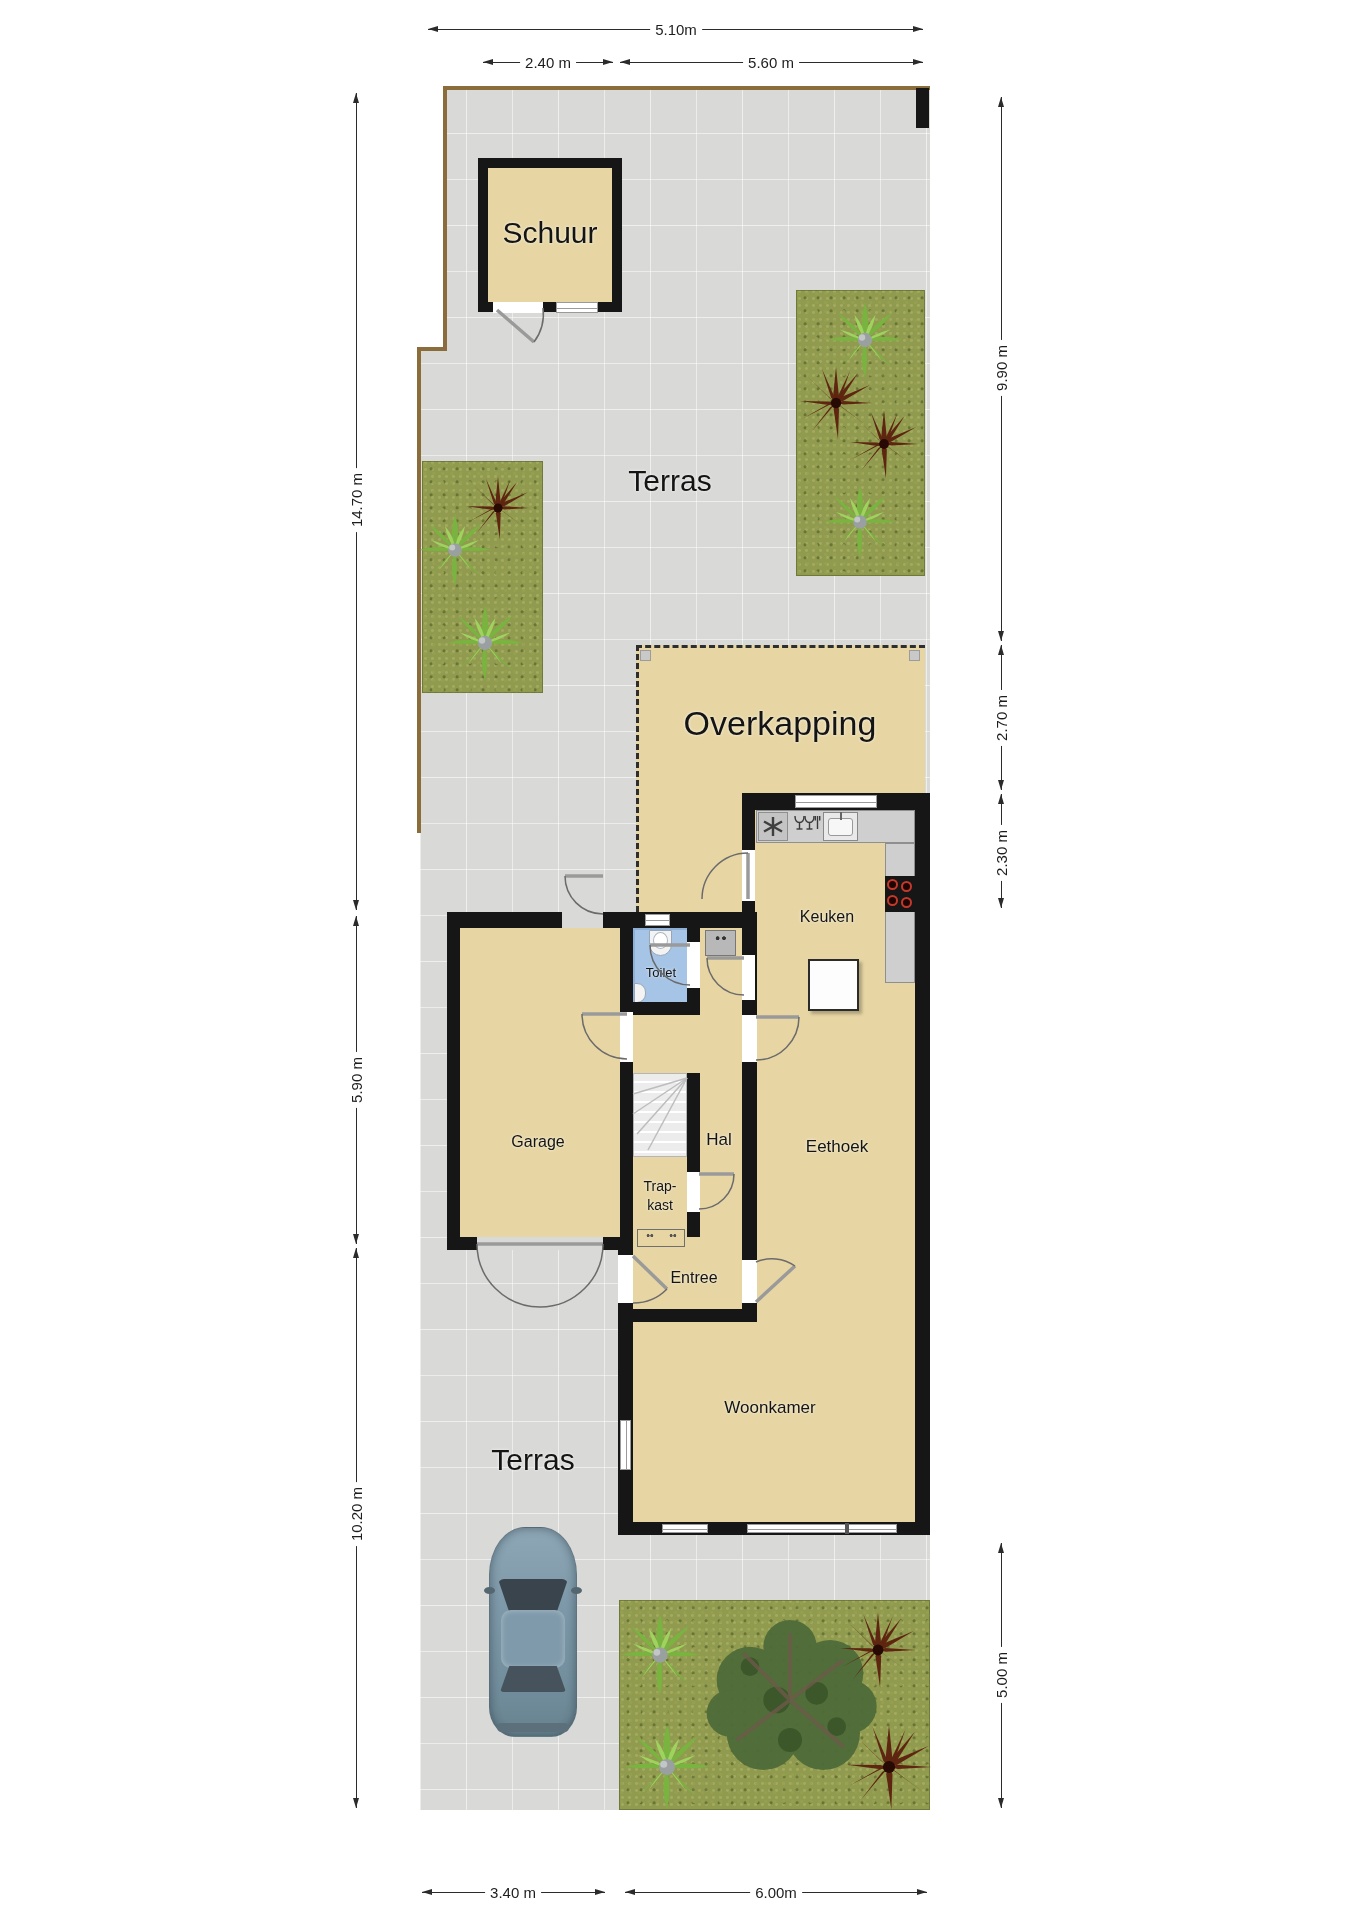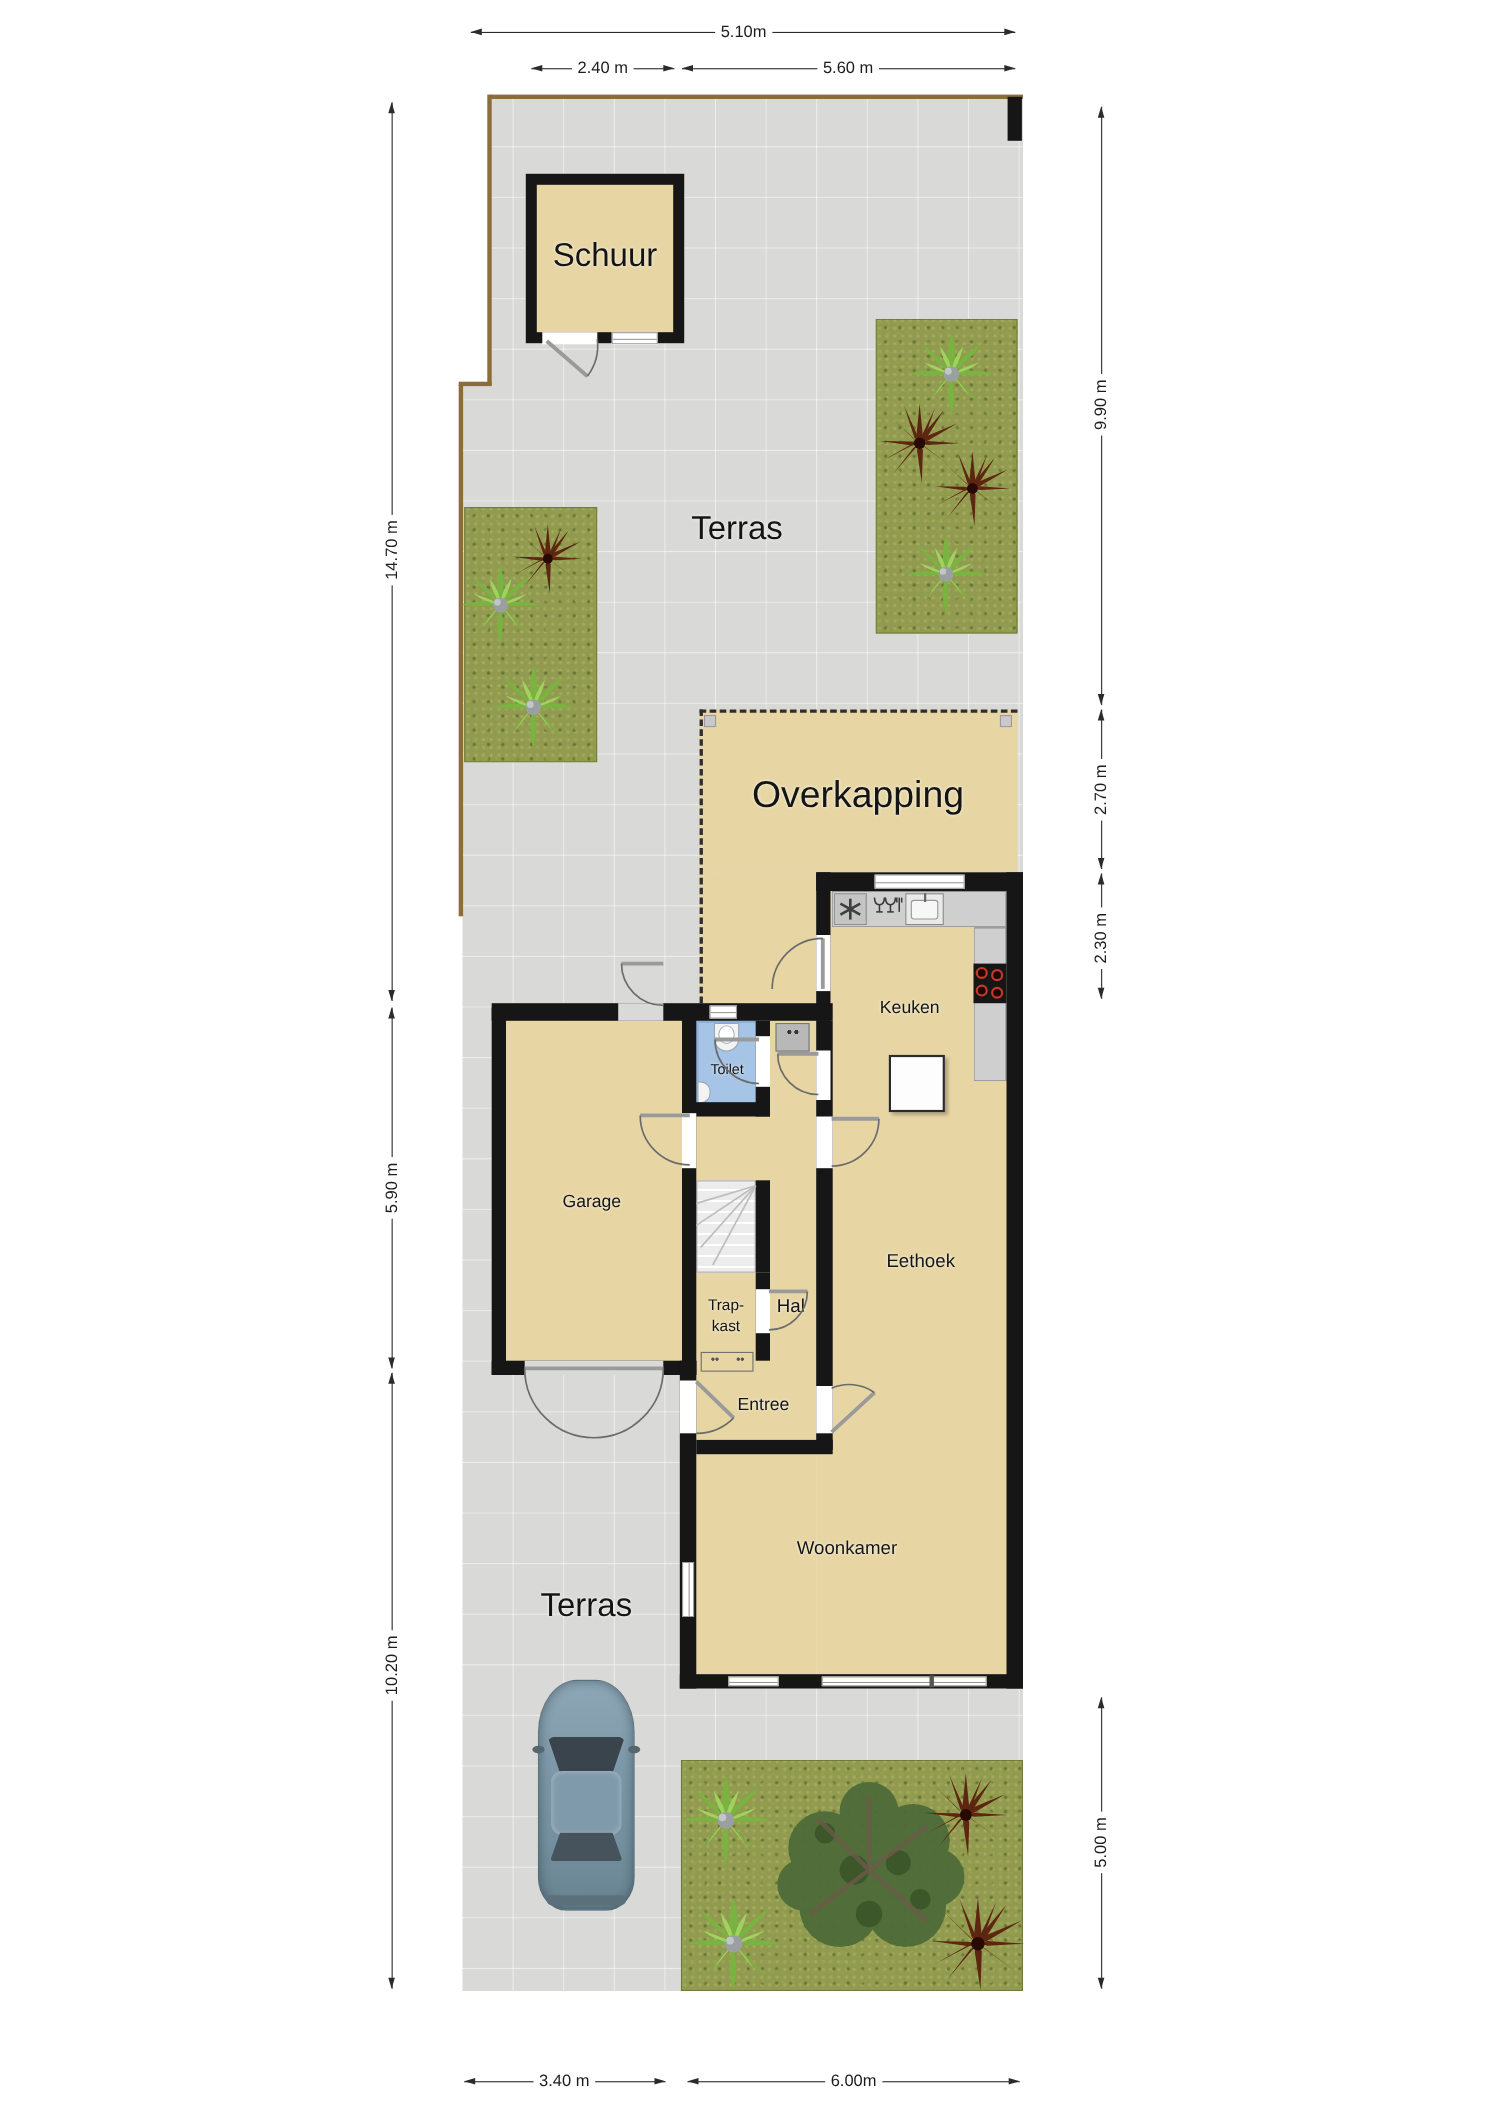--- a/index.html
+++ b/index.html
@@ -182,22 +182,22 @@
   <div class="abs win winv" style="left:620px;top:1420px;width:11px;height:50px"></div>
   <div class="abs win winh" style="left:662px;top:1524px;width:46px;height:9px"></div>
   <div class="abs win winh" style="left:747px;top:1524px;width:150px;height:9px"></div>
   <div class="abs" style="left:845px;top:1523px;width:4px;height:11px;background:#555"></div>
 
   <div class="lbl lg" style="left:550px;top:233px">Schuur</div>
   <div class="lbl lg" style="left:670px;top:481px">Terras</div>
   <div class="lbl xl" style="left:780px;top:723px">Overkapping</div>
   <div class="lbl md2" style="left:827px;top:917px">Keuken</div>
   <div class="lbl sm" style="left:661px;top:972px">Toilet</div>
-  <div class="lbl md2" style="left:538px;top:1093px">Garage</div>
-  <div class="lbl md" style="left:719px;top:1188px">Hal</div>
+  <div class="lbl md2" style="left:538px;top:1142px">Garage</div>
+  <div class="lbl md" style="left:719px;top:1140px">Hal</div>
   <div class="lbl two" style="left:660px;top:1196px">
     <div>Trap-</div>
     <div>kast</div>
   </div>
   <div class="lbl md" style="left:837px;top:1147px">Eethoek</div>
   <div class="lbl md2" style="left:694px;top:1278px">Entree</div>
   <div class="lbl md" style="left:770px;top:1408px">Woonkamer</div>
   <div class="lbl lg" style="left:533px;top:1460px">Terras</div>
 
   <div class="car" style="left:489px;top:1527px;width:88px;height:210px">

